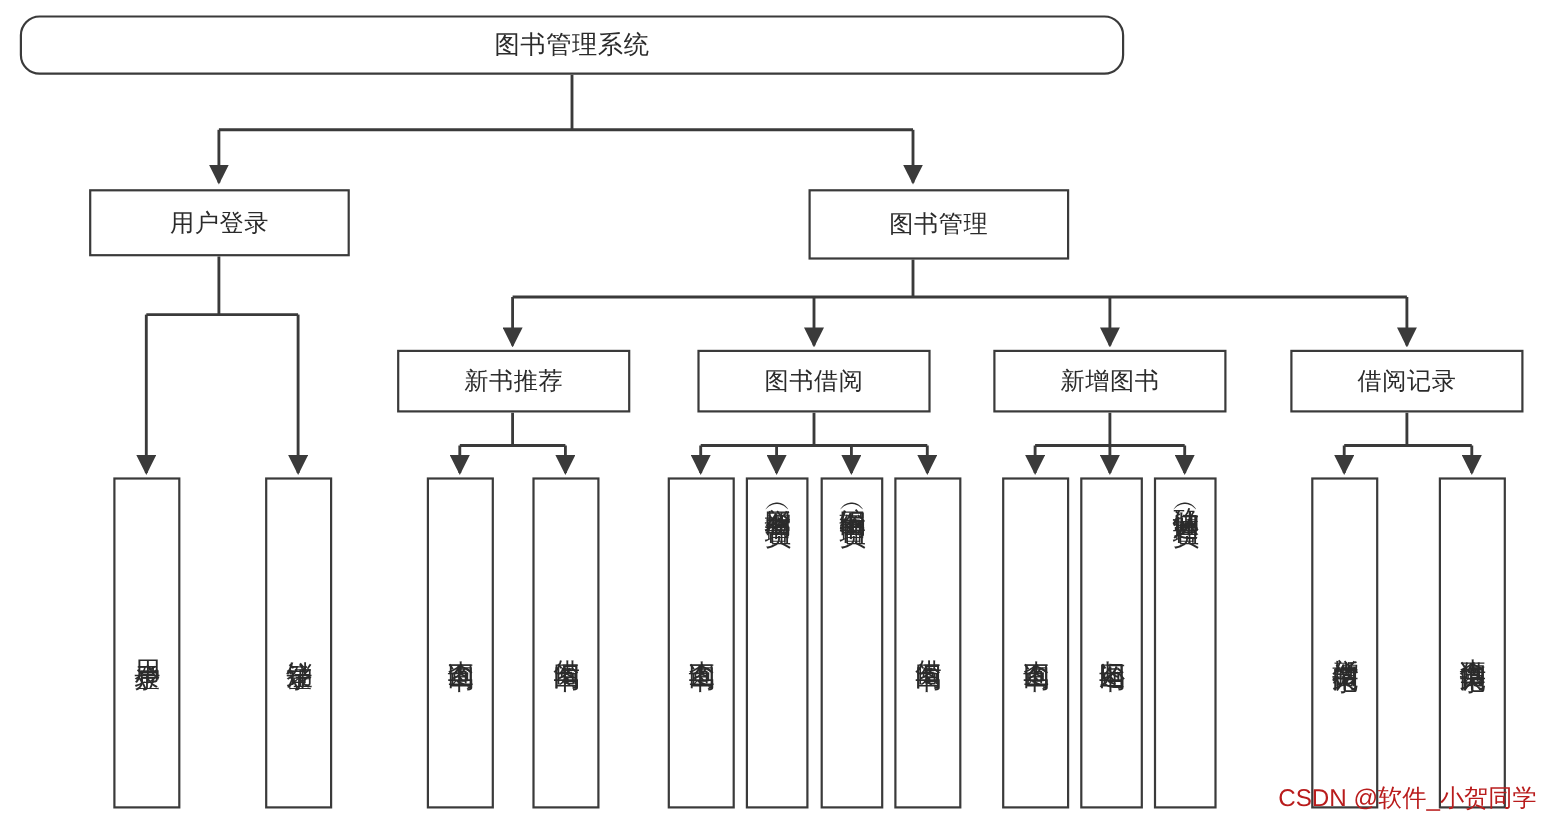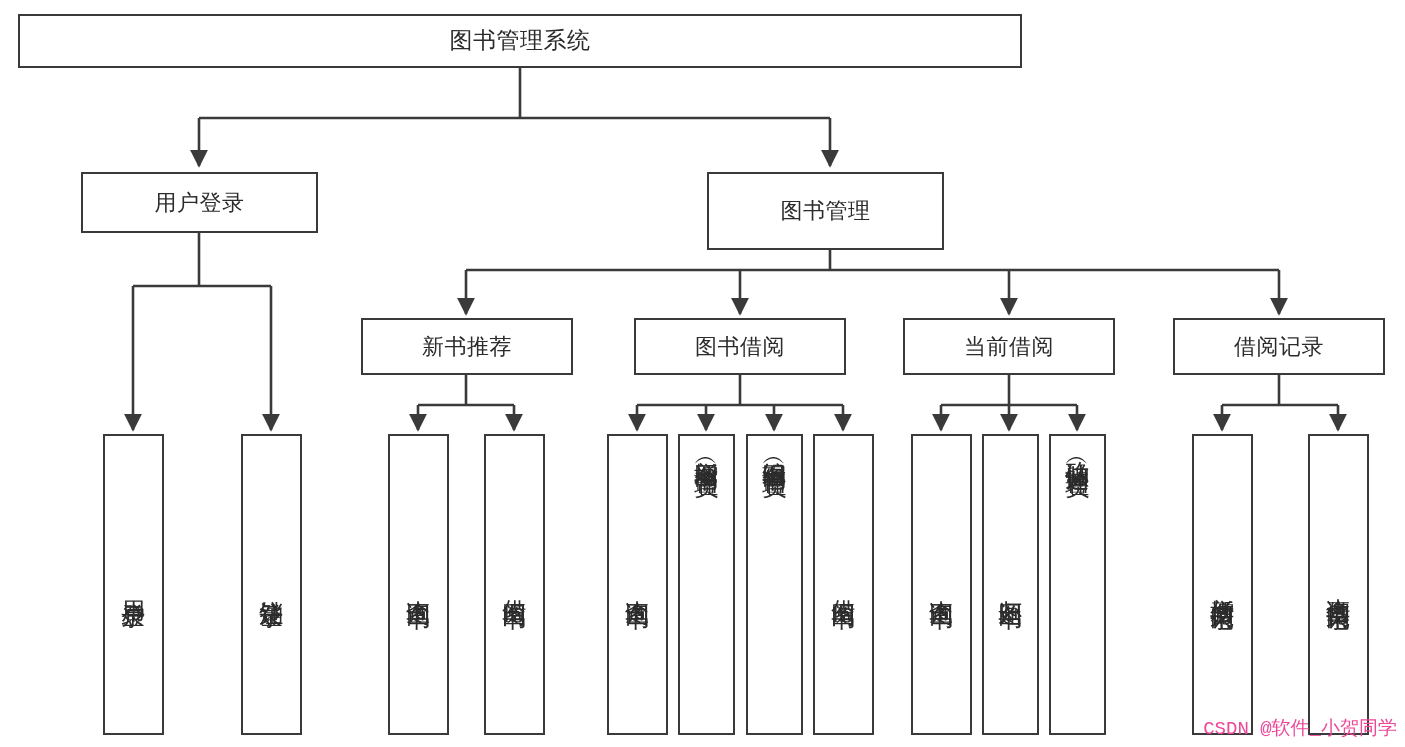--- a/index.html
+++ b/index.html
@@ -60,25 +60,25 @@
     white-space: normal;
   }
   .n-leaf.top-align {
     align-items: flex-start;
     padding-top: 6px;
   }
   .watermark {
     position: absolute;
     right: 8px;
     bottom: 6px;
-    font-size: 19px;
-    color: #ec4899;
+    font-size: 22px;
+    color: #b91c1c;
     z-index: 5;
     white-space: nowrap;
-    font-family: Liberation Mono, monospace;
+    font-family: Liberation Sans, sans-serif;
   }
 </style>
 </head>
 <body>
 
 <div id="stage">
 
   <svg id="wires" viewBox="0 0 1405 747">
     <defs>
       <marker id="arrow" viewBox="0 0 10 10" refX="9" refY="5" markerWidth="7" markerHeight="7" orient="auto-start-reverse">
@@ -124,39 +124,39 @@
       <path d="M 1009 405 L 1009 430" marker-end="url(#arrow)"></path>
       <path d="M 1077 405 L 1077 430" marker-end="url(#arrow)"></path>
 
       <path d="M 1279 375 L 1279 405"></path>
       <path d="M 1222 405 L 1338 405"></path>
       <path d="M 1222 405 L 1222 430" marker-end="url(#arrow)"></path>
       <path d="M 1338 405 L 1338 430" marker-end="url(#arrow)"></path>
     </g>
   </svg>
 
-  <div class="node n-root" style="left:18px; top:14px; width:1004px; height:54px;">
+  <div class="node n-root" style="left:18px; top:14px; width:1004px; height:54px;border-radius:18px;">
     <span class="lbl">图书管理系统</span>
   </div>
 
   <div class="node n-l2" style="left:81px; top:172px; width:237px; height:61px;">
     <span class="lbl">用户登录</span>
   </div>
-  <div class="node n-l2" style="left:707px; top:172px; width:237px; height:78px;">
+  <div class="node n-l2" style="left:735px; top:172px; width:237px; height:64px;">
     <span class="lbl">图书管理</span>
   </div>
 
   <div class="node n-l2" style="left:634px; top:318px; width:212px; height:57px;">
     <span class="lbl">图书借阅</span>
   </div>
   <div class="node n-l2" style="left:361px; top:318px; width:212px; height:57px;">
     <span class="lbl">新书推荐</span>
   </div>
   <div class="node n-l2" style="left:903px; top:318px; width:212px; height:57px;">
-    <span class="lbl">当前借阅</span>
+    <span class="lbl">新增图书</span>
   </div>
   <div class="node n-l2" style="left:1173px; top:318px; width:212px; height:57px;justify-content:center;">
     <span class="lbl">借阅记录</span>
   </div>
 
   <div class="node n-leaf" style="left:103px; top:434px; width:61px; height:301px;">
     <span class="lbl">用户登录</span>
   </div>
   <div class="node n-leaf" style="left:241px; top:434px; width:61px; height:301px;">
     <span class="lbl">注销登录</span>

